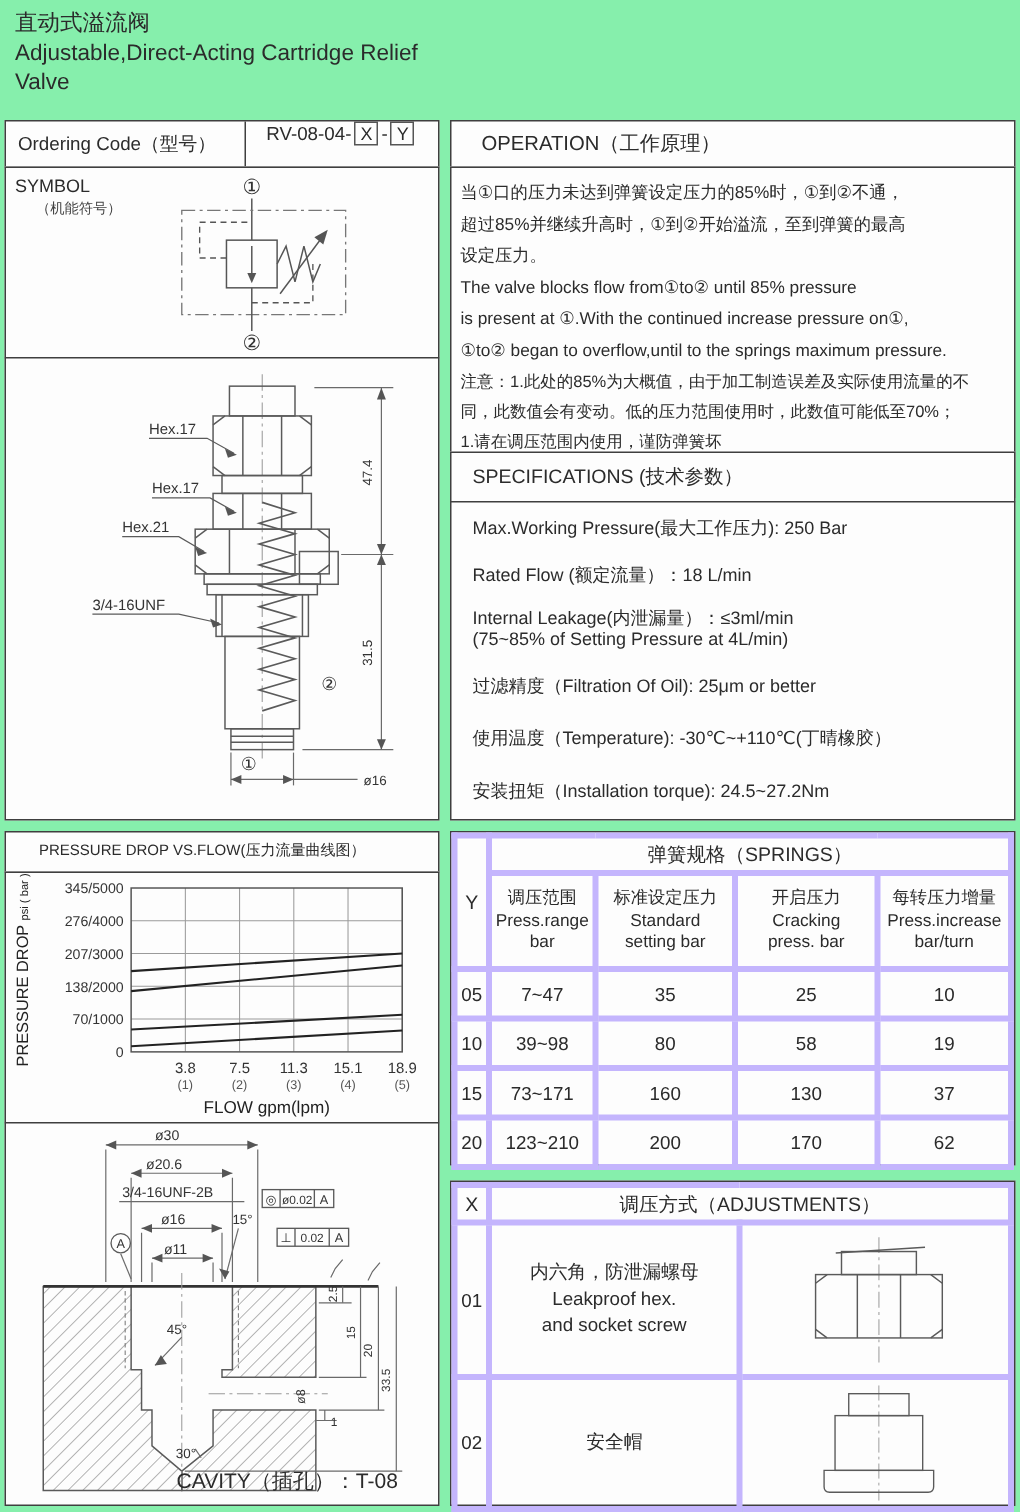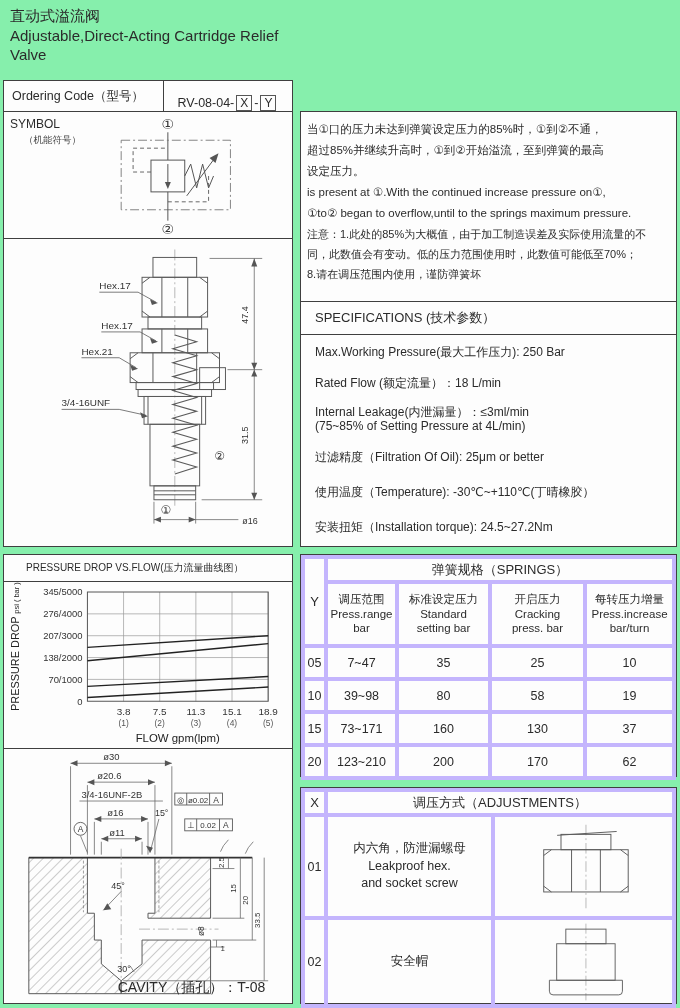--- a/index.html
+++ b/index.html
@@ -2,21 +2,21 @@
 <html><head>
 <meta charset="utf-8">
 <style>
   html,body{margin:0;padding:0;background:#f4f4f4;}
   .page{position:relative;width:680px;height:1008px;background:#86efac;
         font-family:"Liberation Sans","DejaVu Sans",sans-serif;color:#2b2b2b;overflow:hidden;}
   .box{position:absolute;border:1px solid #3f3f3f;background:#fdfdfd;box-sizing:border-box;}
   .title-block{position:absolute;left:10px;top:6px;}
   .t-zh{font-size:15px;line-height:20px;}
   .t-en{font-size:15px;line-height:19px;}
-  .ordering-box{left:3px;top:80px;width:290px;height:32px;display:flex;align-items:flex-end;}
+  .ordering-box{left:3px;top:80px;width:290px;height:32px;display:flex;align-items:flex-start;}
   .ordering-label{width:160px;border-right:1px solid #3f3f3f;height:100%;display:flex;align-items:center;
                   padding-left:8px;box-sizing:border-box;font-size:12.5px;}
   .ordering-code{flex:1;text-align:center;font-size:12.5px;}
   .code-box{display:inline-block;border:1px solid #555;padding:0 3px;margin:0 2px;font-size:12px;line-height:14px;}
   .op-header{left:300px;top:80px;width:377px;height:32px;line-height:30px;padding-left:20px;font-size:13.5px;}
   .symbol-box{left:3px;top:111px;width:290px;height:128px;}
   .symbol-label{position:absolute;left:6px;top:5px;font-size:12px;line-height:15px;}
   .symbol-label .sub{font-size:9.5px;color:#444;margin-left:14px;}
   .valve-box{left:3px;top:238px;width:290px;height:309px;}
   .op-text{left:300px;top:111px;width:377px;height:221px;padding:7px 6px;box-sizing:border-box;}
@@ -52,20 +52,23 @@
     <div class="t-en">Valve</div>
   </div>
 
   <div class="box ordering-box">
     <div class="ordering-label">Ordering Code（型号）</div>
     <div class="ordering-code">
       <span>RV-08-04-</span><span class="code-box">X</span><span>-</span><span class="code-box">Y</span>
     </div>
   </div>
 
+  <div class="box op-header">
+    <span>OPERATION（工作原理）</span>
+  </div>
 
   <div class="box symbol-box">
     <div class="symbol-label">
       <div>SYMBOL</div>
       <div class="sub">（机能符号）</div>
     </div>
     <svg width="288" height="126" viewBox="0 0 290 126">
       <text x="165" y="17" text-anchor="middle" font-size="14" fill="#333">①</text>
       <line x1="165" y1="20" x2="165" y2="48" stroke="#555" stroke-width="1"></line>
       <rect x="118" y="28" width="110" height="70" fill="none" stroke="#777" stroke-width="0.9" stroke-dasharray="9 3 2 3"></rect>
@@ -154,25 +157,26 @@
         <polygon points="135,130 127,126 129,132"></polygon>
         <polygon points="145,178 137,174 139,180"></polygon>
       </g>
     </svg>
   </div>
 
   <div class="box op-text">
     <div class="op-line">当①口的压力未达到弹簧设定压力的85%时，①到②不通，</div>
     <div class="op-line">超过85%并继续升高时，①到②开始溢流，至到弹簧的最高</div>
     <div class="op-line">设定压力。</div>
+    <div class="op-line">The valve blocks flow from①to② until 85% pressure</div>
     <div class="op-line">is present at ①.With the continued increase pressure on①,</div>
     <div class="op-line">①to② began to overflow,until to the springs maximum pressure.</div>
     <div class="op-note">注意：1.此处的85%为大概值，由于加工制造误差及实际使用流量的不</div>
     <div class="op-note">同，此数值会有变动。低的压力范围使用时，此数值可能低至70%；</div>
-    <div class="op-note">8.请在调压范围内使用，谨防弹簧坏</div>
+    <div class="op-note">1.请在调压范围内使用，谨防弹簧坏</div>
   </div>
 
   <div class="box specs-header">
     <span>SPECIFICATIONS (技术参数）</span>
   </div>
   <div class="box specs-box">
     <div class="spec-item" style="top:9px">Max.Working Pressure(最大工作压力): 250 Bar</div>
     <div class="spec-item" style="top:40px">Rated Flow (额定流量）：18 L/min</div>
     <div class="spec-item" style="top:69px">Internal Leakage(内泄漏量）：≤3ml/min</div>
     <div class="spec-item" style="top:84px">(75~85% of Setting Pressure at 4L/min)</div>

